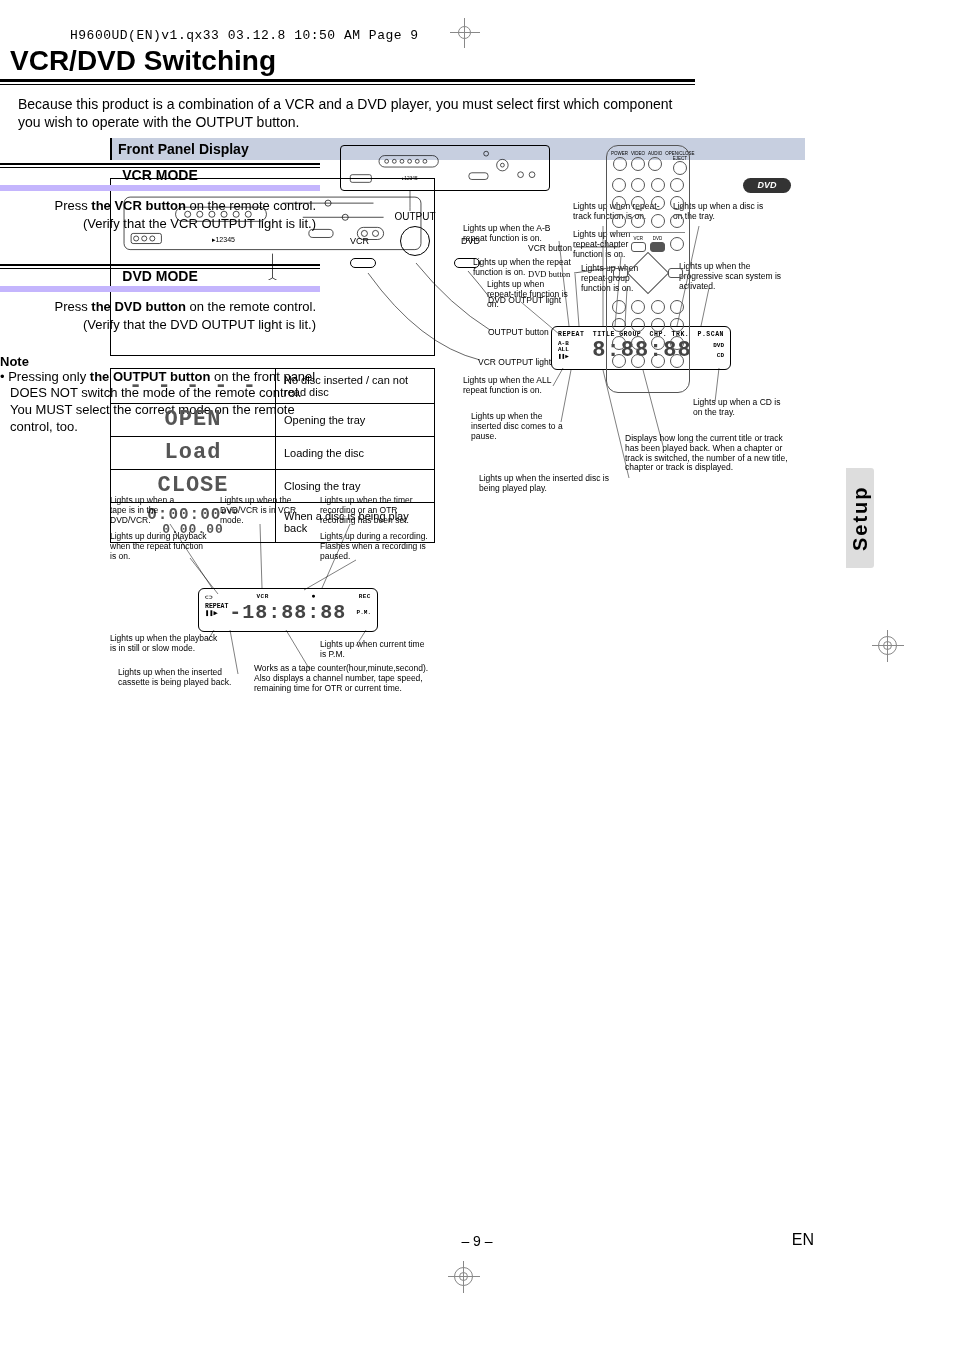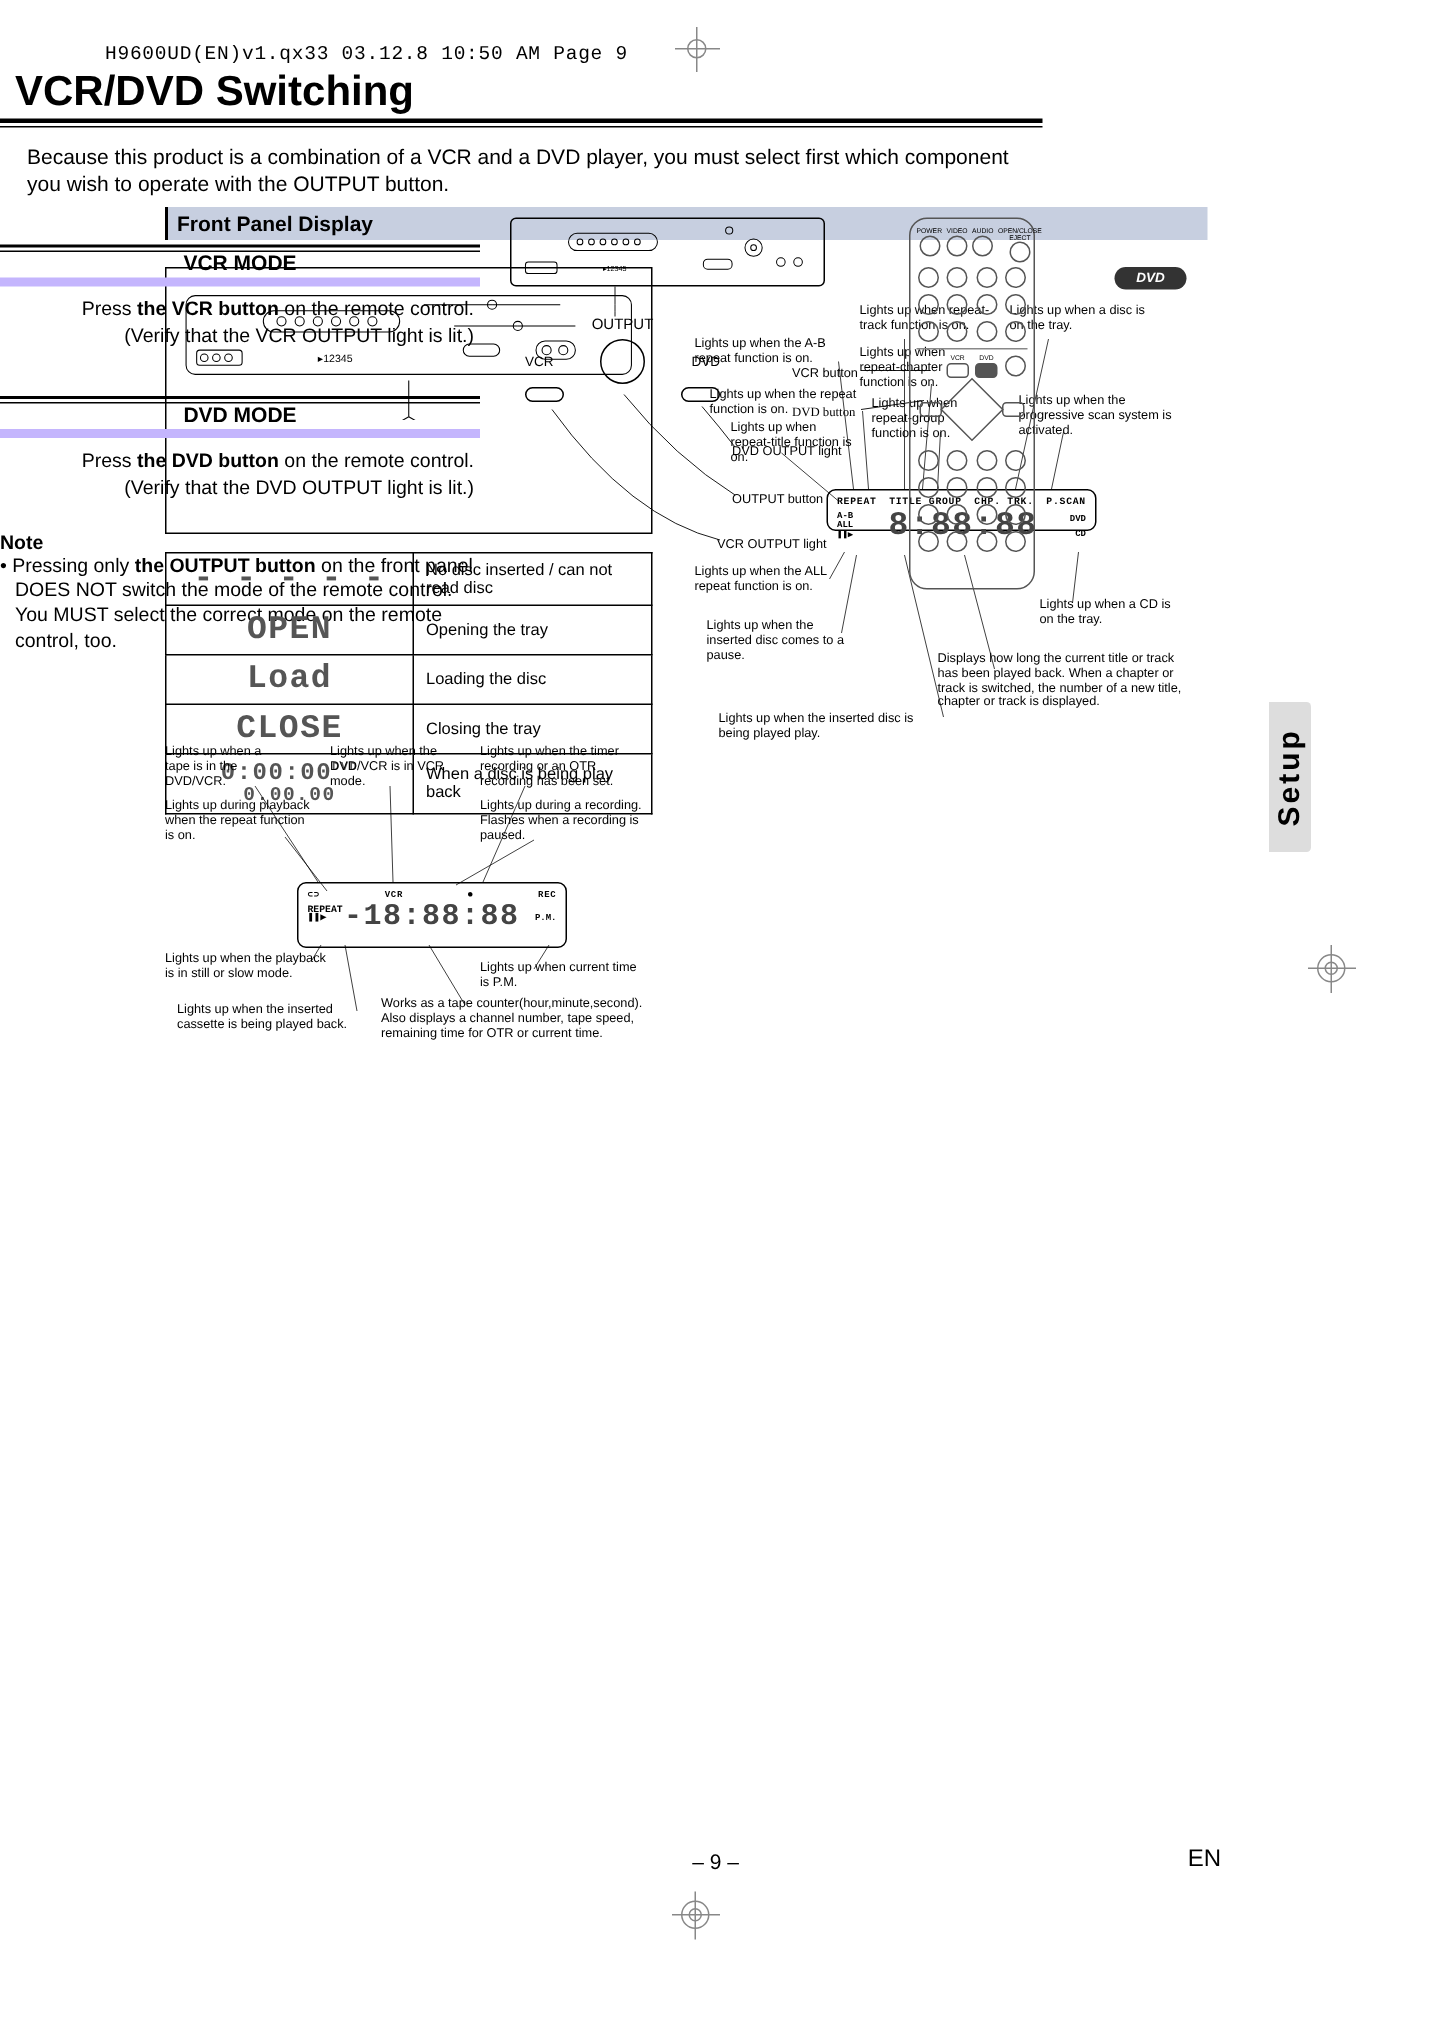--- a/index.html
+++ b/index.html
@@ -130,21 +130,21 @@
   .dvd-badge { top: 0; }
 
   .lcd-panel {
     position: absolute;
     border: 1px solid #000;
     border-radius: 6px;
     padding: 4px 6px;
     font-family: "Courier New", monospace;
     background: #fff;
   }
-  .lcd-dvd { top: 148px; left: 88px; width: 180px; height: 28px; }
+  .lcd-dvd { top: 148px; left: 88px; width: 180px; height: 44px; }
   .lcd-vcr { top: 450px; left: 88px; width: 180px; height: 44px; }
   .lcd-top-row { font-size: 6.5px; letter-spacing: 0.5px; display: flex; justify-content: space-between; font-weight: bold; }
   .lcd-digits { font-size: 22px; font-weight: bold; text-align: center; letter-spacing: 1px; color: #444; }
   .lcd-small { font-size: 6.5px; position: absolute; }
 
   .heading {
     font-size: 28px;
     font-weight: bold;
     margin-top: 45px;
     border-bottom: 3px solid #000;

